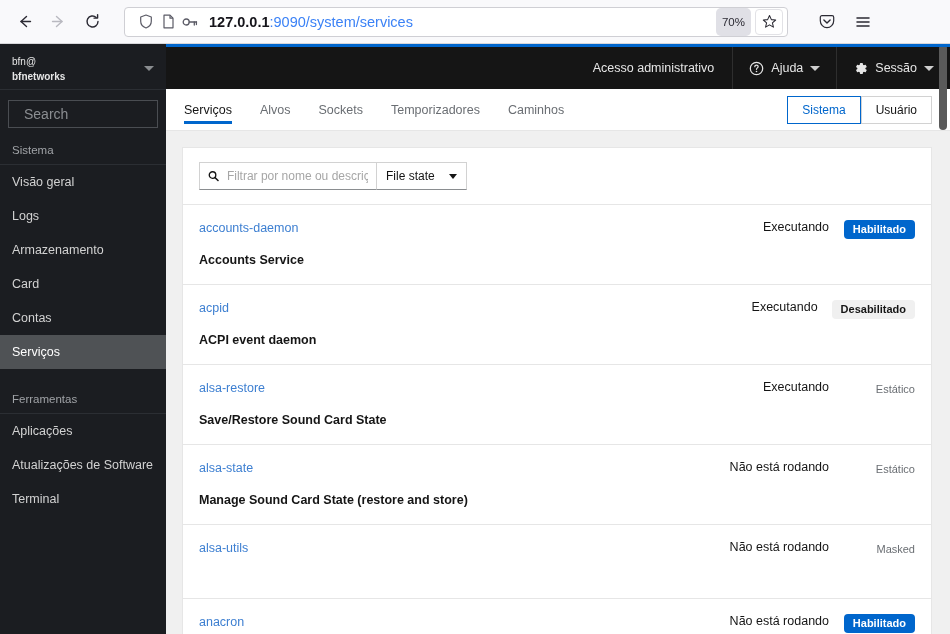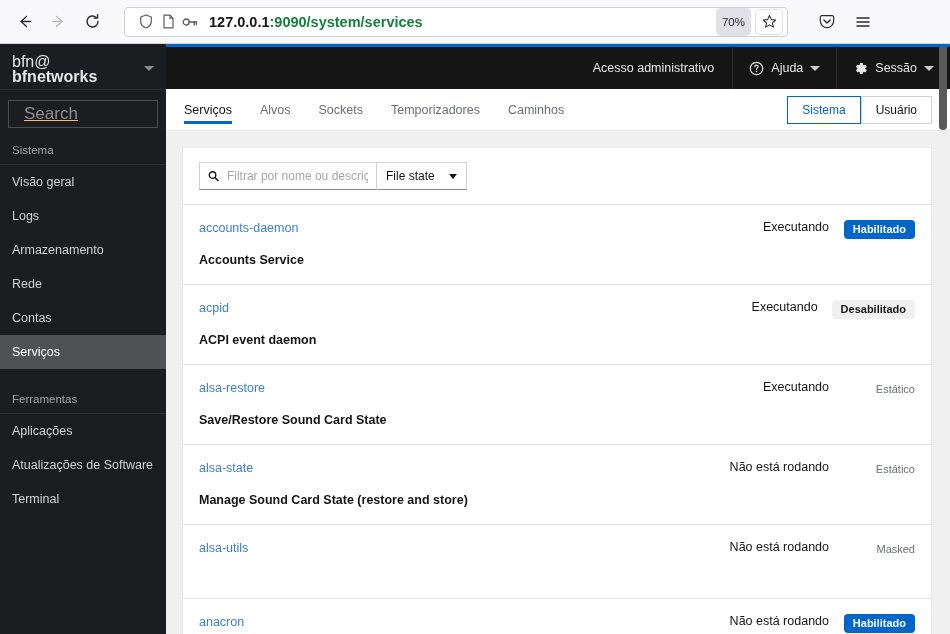--- a/index.html
+++ b/index.html
@@ -46,21 +46,21 @@
   }
   .url-text {
     flex: 1 1 auto;
     font-size: 14.5px;
     color: #0c0c0d;
     margin-left: 8px;
     white-space: nowrap;
     overflow: hidden;
   }
   .url-text .host { font-weight: 600; color: #15141a; }
-  .url-text .path { color: #15803d; font-weight: bold; }
+  .url-text .path { color: #3b82f6; }
   .zoom-pill {
     font-size: 11.5px;
     color: #2b2a33;
     background: #e0e0e6;
     border-radius: 5px;
     padding: 8px 6px;
     margin-right: 4px;
     flex: 0 0 auto;
   }
   .star-btn {
@@ -100,21 +100,21 @@
   }
   .sb-user {
     height: 46px;
     padding: 4px 12px 0 12px;
     display: flex;
     align-items: center;
     justify-content: space-between;
     border-bottom: 1px solid #2b2e33;
   }
   .sb-user-name {
-    font-size: 16px;
+    font-size: 10px;
     line-height: 15px;
     color: #e6e6e6;
   }
   .sb-user-name b { font-weight: 700; display: block; }
   .caret-down {
     width: 0; height: 0;
     border-left: 5px solid transparent;
     border-right: 5px solid transparent;
     border-top: 5px solid #8a8d90;
   }
@@ -126,24 +126,23 @@
     display: flex;
     align-items: center;
     padding: 0 8px;
     gap: 7px;
   }
   .sb-search input {
     flex: 1 1 auto;
     background: transparent;
     border: none;
     outline: none;
-    color: #fdba74;
-    font-size: 17px;
+    color: #8b5cf6;
+    font-size: 14px;
     font-family: inherit;
-    text-decoration: underline;
   }
   .sb-search input::placeholder { color: #8b8e92; }
   .sb-group-label {
     font-size: 11.5px;
     color: #a0a3a7;
     padding: 10px 12px 8px 12px;
     border-bottom: 1px solid #2b2e33;
   }
   .sb-item {
     font-size: 12.5px;
@@ -440,21 +439,21 @@
           <line x1="8.9" y1="8.9" x2="12.8" y2="12.8" stroke="#ffffff" stroke-width="1.8" stroke-linecap="round"></line>
         </svg>
         <input placeholder="Search" style="">
       </div>
     </div>
 
     <div class="sb-group-label">Sistema</div>
     <div class="sb-item">Visão geral</div>
     <div class="sb-item">Logs</div>
     <div class="sb-item">Armazenamento</div>
-    <div class="sb-item">Rede</div>
+    <div class="sb-item">Card</div>
     <div class="sb-item">Contas</div>
     <div class="sb-item active">Serviços</div>
 
     <div class="sb-spacer"></div>
 
     <div class="sb-group-label">Ferramentas</div>
     <div class="sb-item">Aplicações</div>
     <div class="sb-item">Atualizações de Software</div>
     <div class="sb-item">Terminal</div>
   </aside>

